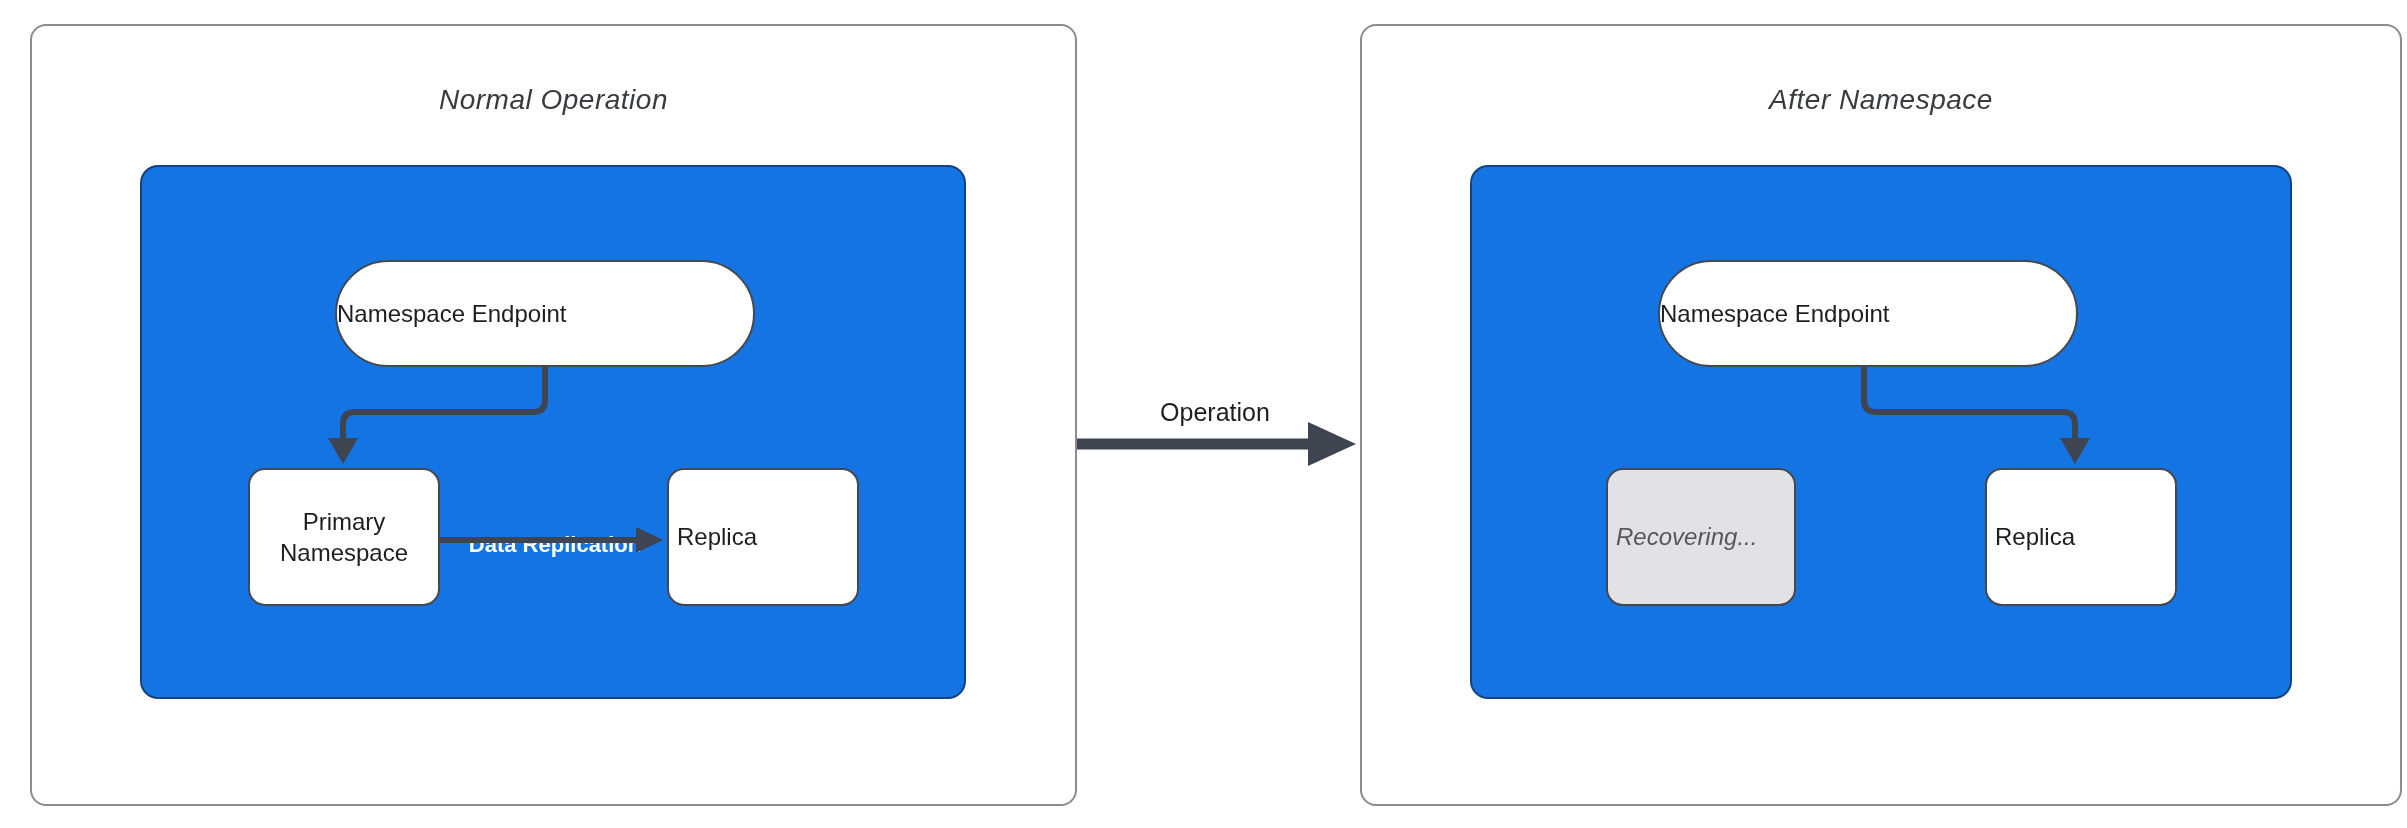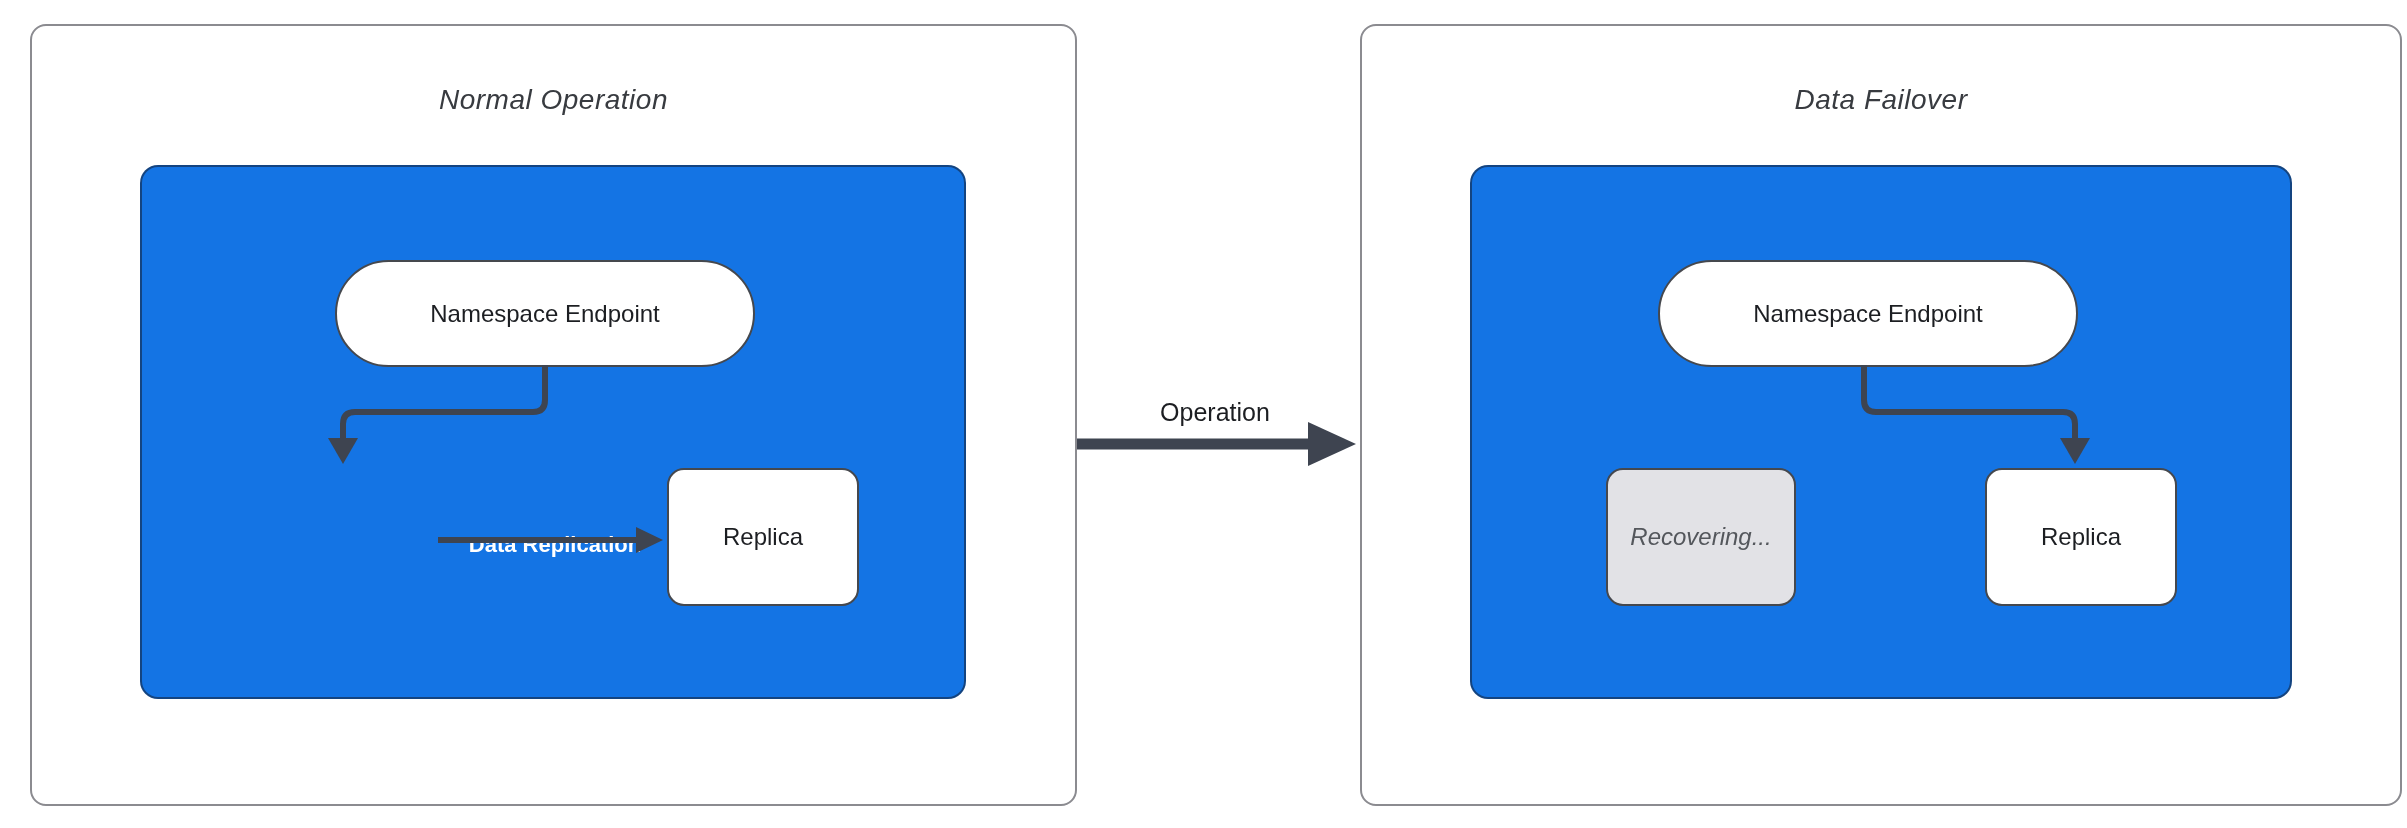--- a/index.html
+++ b/index.html
@@ -44,21 +44,21 @@
     position: absolute; top: 139px; left: 108px; height: 534px;
     background: var(--container-blue);
     border: 2px solid rgba(20, 30, 45, 0.55);
     border-radius: 18px;
   }
   .panel-left  .blue-container { width: 826px; }
   .panel-right .blue-container { width: 822px; }
 
   .node {
     position: absolute;
-    display: flex; align-items: center; justify-content: center;
+    display: flex; align-items: center; justify-content: flex-start;
     text-align: center;
     background: var(--node-fill);
     border: 2.5px solid var(--node-border);
     color: var(--text-dark);
     font-size: 24px; line-height: 1.3;
   }
   .pill {
     top: 234px; width: 420px; height: 107px;
     border-radius: 54px;
   }
@@ -110,30 +110,33 @@
 
   <section class="panel panel-left">
     <div class="panel-title">Normal Operation</div>
 
     <div class="blue-container"></div>
 
     <div class="node pill">
       <span>Namespace Endpoint</span>
     </div>
 
+    <div class="node box box-primary">
+      <span>Primary Namespace</span>
+    </div>
 
     <div class="node box box-replica-left">
       <span>Replica</span>
     </div>
 
     <div class="edge-label">Data Replication</div>
   </section>
 
   <section class="panel panel-right">
-    <div class="panel-title">Data Failover</div>
+    <div class="panel-title">After Namespace</div>
 
     <div class="blue-container"></div>
 
     <div class="node pill">
       <span>Namespace Endpoint</span>
     </div>
 
     <div class="node box box-recovering">
       <span>Recovering...</span>
     </div>

